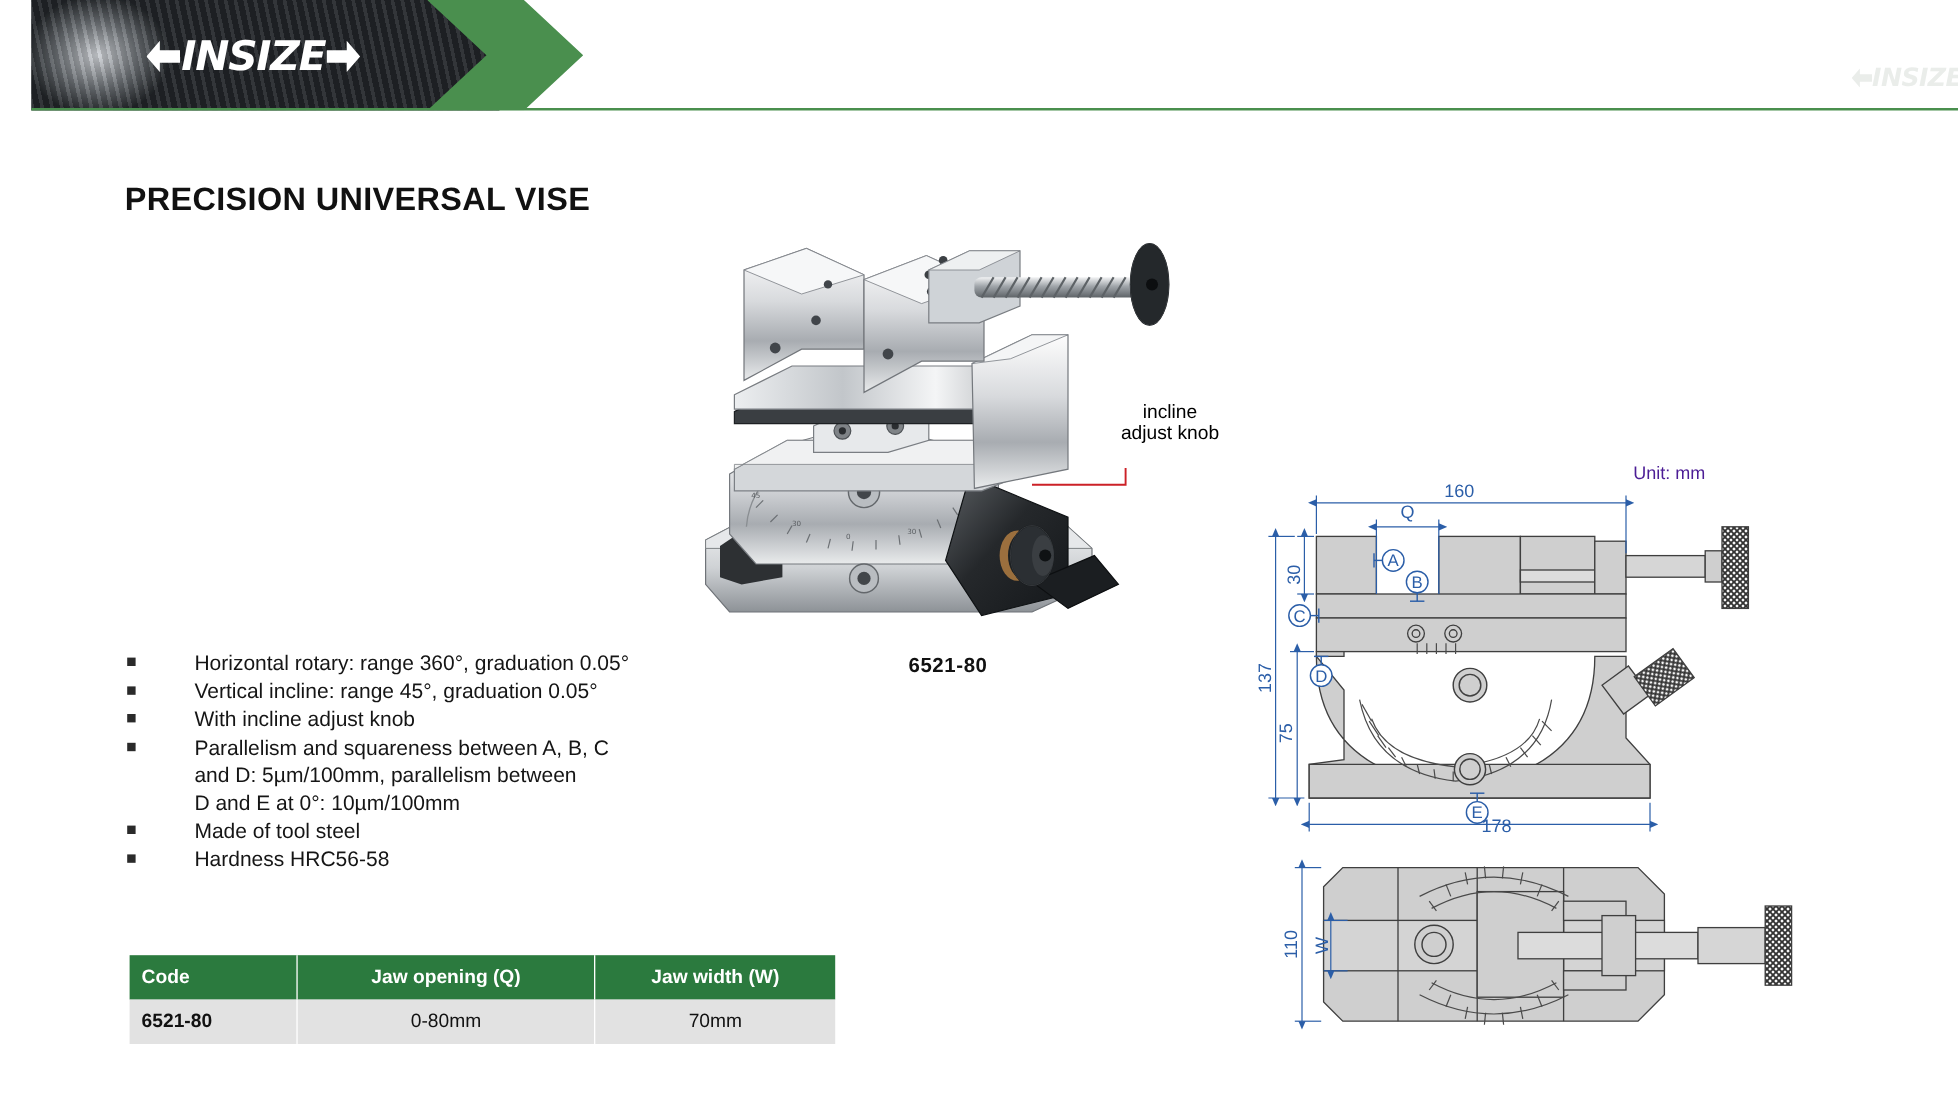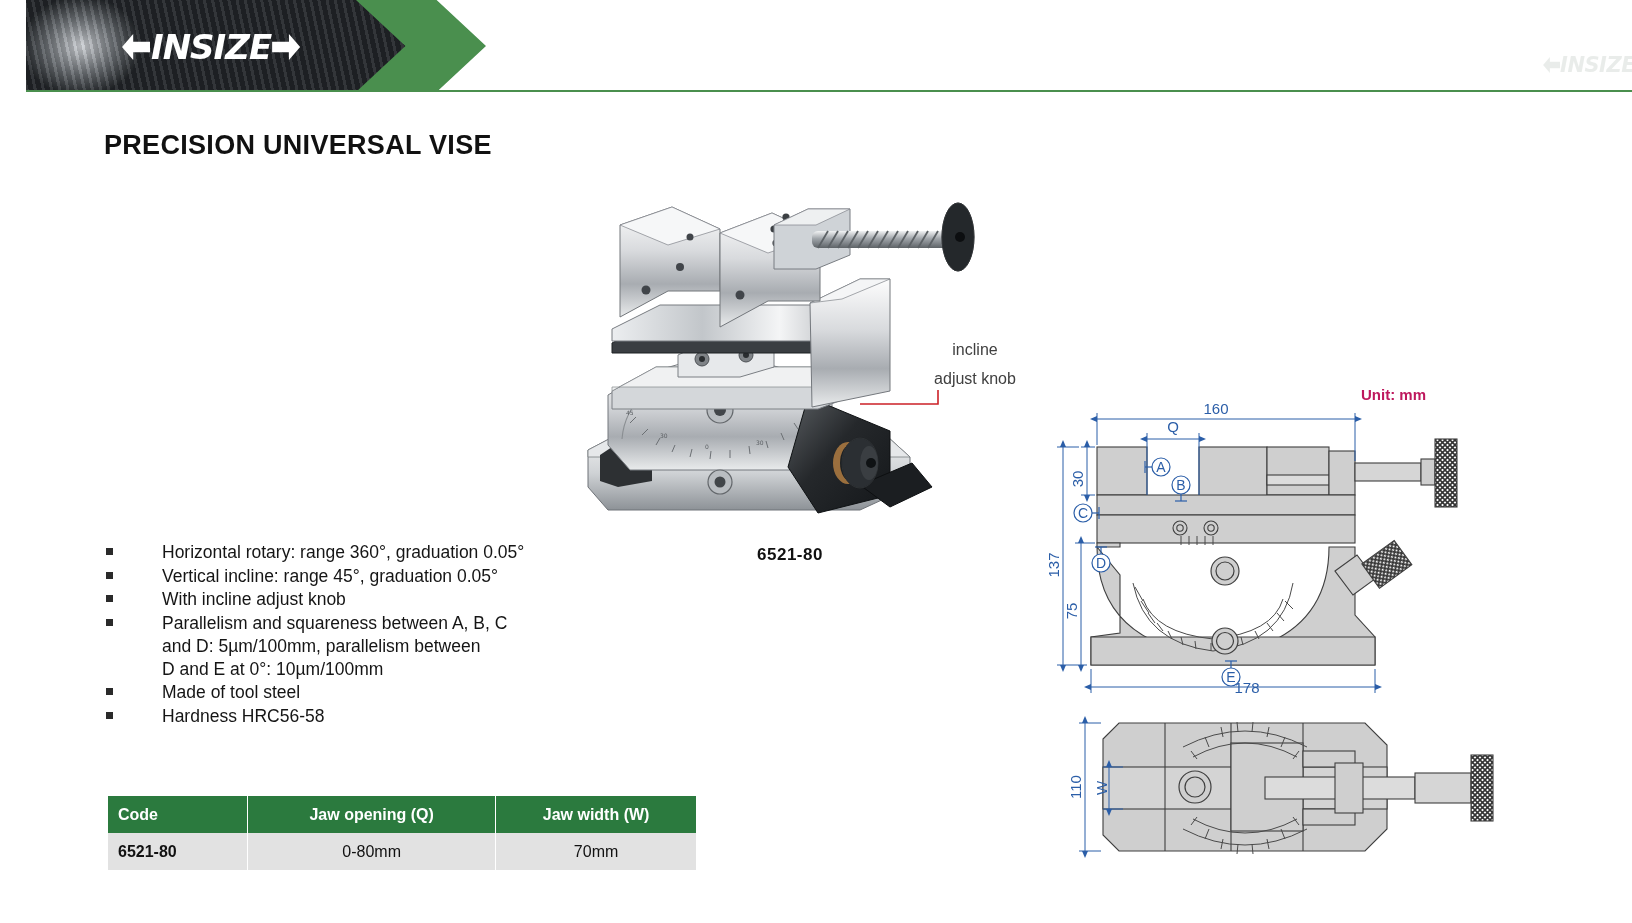--- a/index.html
+++ b/index.html
@@ -62,21 +62,21 @@
   .wm-text{
     font-family:"DejaVu Sans", sans-serif;
     font-style:italic;font-weight:bold;font-size:21px;color:#b9c3bb;
     letter-spacing:-.5px;line-height:1;transform:skewX(-6px);
   }
   .header-rule{
     position:absolute;left:0;top:90px;width:1632px;height:3px;background:#4a8f4e;
   }
   
   .page-title{
-    position:absolute;left:104px;top:130px;
+    position:absolute;left:104px;top:151px;
     font-size:27px;font-weight:bold;letter-spacing:.3px;color:#111;
   }
   
   .features{
     position:absolute;left:106px;top:541px;width:470px;
   }
   .feature{
     display:flex;align-items:flex-start;margin-bottom:.5px;
     font-size:17.5px;line-height:23px;color:#151515;gap:40px;
   }
@@ -87,27 +87,27 @@
   .feature-text{white-space:pre-line;}
   
   .product-area{position:absolute;left:560px;top:195px;width:470px;height:390px;}
   .photo-box{position:absolute;left:0;top:0;width:420px;height:340px;}
   .product-code{
     position:absolute;left:140px;top:350px;width:180px;text-align:center;
     font-size:17px;font-weight:bold;color:#111;letter-spacing:.5px;
   }
   .callout-text{
     position:absolute;left:340px;top:140px;width:150px;
-    font-size:16px;line-height:29px;color:#404040;text-align:center;
+    font-size:16px;line-height:18px;color:#000000;text-align:center;
   }
   .callout-line{position:absolute;left:300px;top:195px;width:122px;height:30px;}
   
   .drawings{position:absolute;left:1035px;top:375px;width:560px;height:500px;}
   .unit-label{
-    position:absolute;left:326px;top:11px;font-size:15px;color:#be185d;font-weight:bold;
+    position:absolute;left:326px;top:11px;font-size:15px;color:#4c1d95;
   }
   
   .spec-table{
     position:absolute;left:108px;top:796px;width:588px;
     border-collapse:collapse;font-size:16px;
   }
   .spec-table th{
     background:#2b7a3e;color:#ffffff;font-weight:bold;
     padding:6px 10px;height:25px;border-right:1px solid #ffffff;
   }

